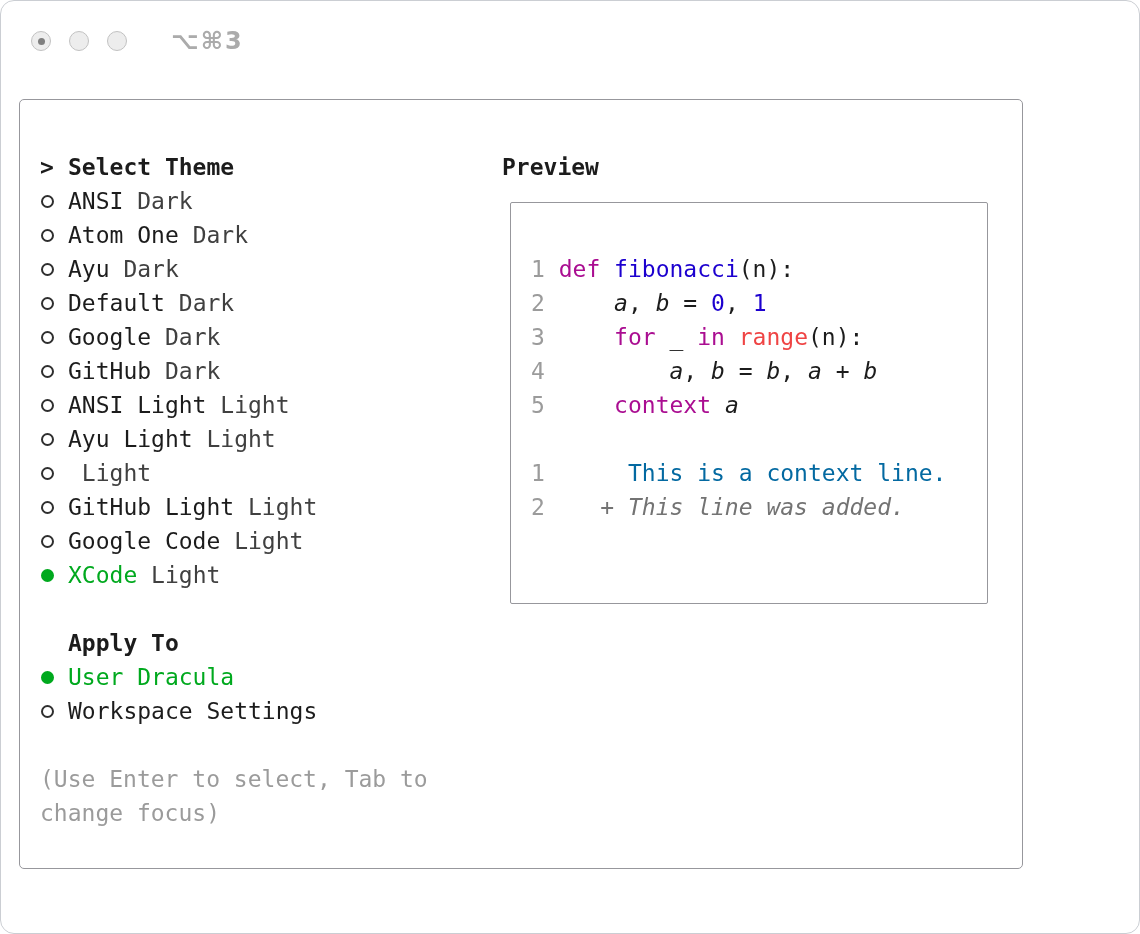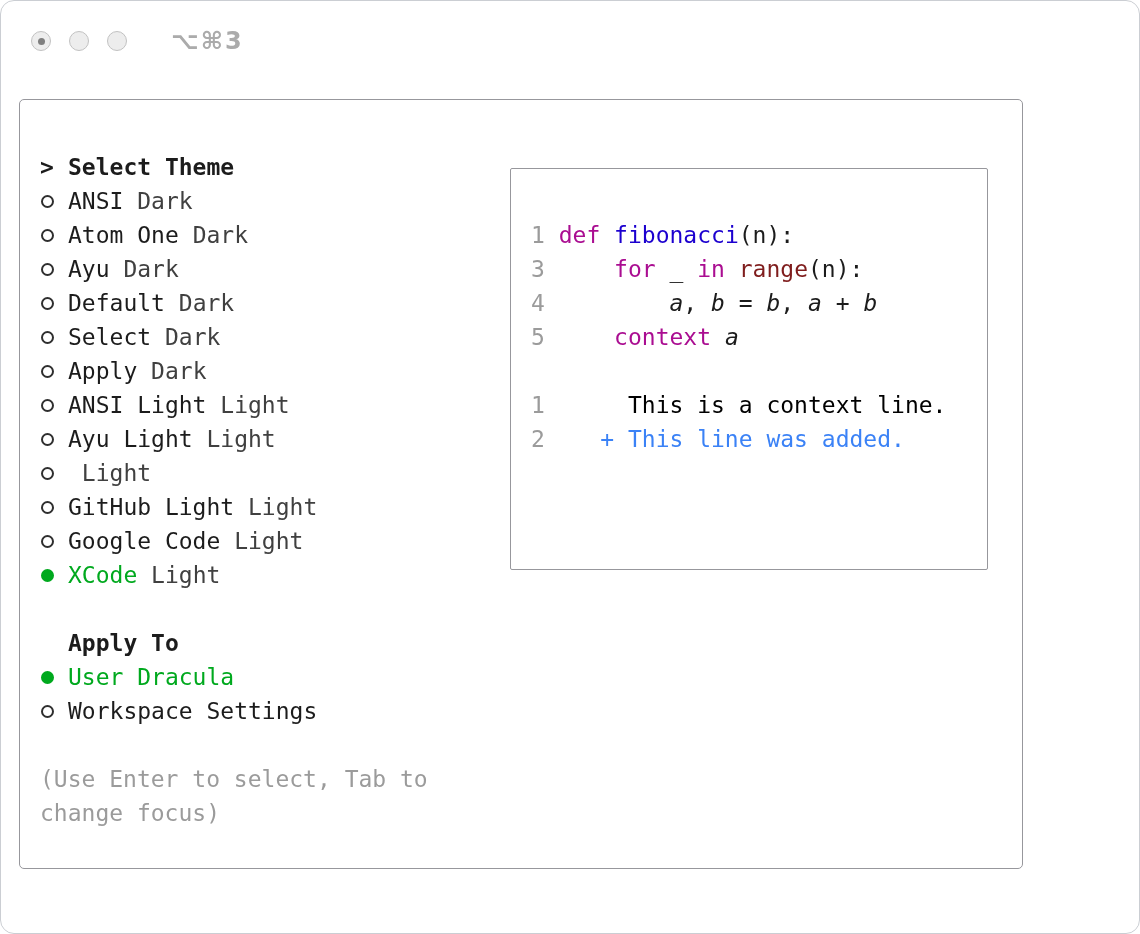--- a/index.html
+++ b/index.html
@@ -53,22 +53,22 @@
       <div class="row">
         <span class="bullet-cell bold">&gt;</span>
         <span class="bold">Select Theme</span>
       </div>
 
       <div id="theme-list">
           <div class="row"><span class="bullet-cell"><span class="circle"></span></span><span>ANSI</span><span class="muted"> Dark</span></div>
           <div class="row"><span class="bullet-cell"><span class="circle"></span></span><span>Atom One</span><span class="muted"> Dark</span></div>
           <div class="row"><span class="bullet-cell"><span class="circle"></span></span><span>Ayu</span><span class="muted"> Dark</span></div>
           <div class="row"><span class="bullet-cell"><span class="circle"></span></span><span>Default</span><span class="muted"> Dark</span></div>
-          <div class="row"><span class="bullet-cell"><span class="circle"></span></span><span>Select</span><span class="muted"> Dark</span></div>
-          <div class="row"><span class="bullet-cell"><span class="circle"></span></span><span>Apply</span><span class="muted"> Dark</span></div>
+          <div class="row"><span class="bullet-cell"><span class="circle"></span></span><span>Google</span><span class="muted"> Dark</span></div>
+          <div class="row"><span class="bullet-cell"><span class="circle"></span></span><span>GitHub</span><span class="muted"> Dark</span></div>
           <div class="row"><span class="bullet-cell"><span class="circle"></span></span><span>ANSI Light</span><span class="muted"> Light</span></div>
           <div class="row"><span class="bullet-cell"><span class="circle"></span></span><span>Ayu Light</span><span class="muted"> Light</span></div>
           <div class="row"><span class="bullet-cell"><span class="circle"></span></span><span class="muted"> Light</span></div>
           <div class="row"><span class="bullet-cell"><span class="circle"></span></span><span>GitHub Light</span><span class="muted"> Light</span></div>
           <div class="row"><span class="bullet-cell"><span class="circle"></span></span><span>Google Code</span><span class="muted"> Light</span></div>
           <div class="row"><span class="bullet-cell"><span class="circle" style="background: rgb(0, 169, 30); border-color: rgb(0, 169, 30);"></span></span><span style="color: rgb(0, 169, 30);">XCode</span><span class="muted"> Light</span></div>
         </div>
 
       <div class="spacer"></div>
 
@@ -81,25 +81,29 @@
           <div class="row"><span class="bullet-cell"><span class="circle" style="background: rgb(0, 169, 30); border-color: rgb(0, 169, 30);"></span></span><span style="color: rgb(0, 169, 30);">User Dracula</span></div>
           <div class="row"><span class="bullet-cell"><span class="circle"></span></span><span>Workspace Settings</span></div>
         </div>
 
       <div class="spacer"></div>
 
       <div class="hint">(Use Enter to select, Tab to change focus)</div>
     </div>
 
     <div class="right">
+      <div class="row">
+        <span class="bold">Preview</span>
+      </div>
       <div class="preview-box" id="preview-lines">
           <div class="code-row"><span style="color: rgb(155, 155, 155);">1 </span><span style="color: rgb(170, 13, 145);">def</span><span> </span><span style="color: rgb(28, 0, 207);">fibonacci</span><span>(n):</span></div>
-          <div class="code-row"><span style="color: rgb(155, 155, 155);">3 </span><span>    </span><span style="color: rgb(170, 13, 145); text-align: right;">for</span><span> _ </span><span style="color: rgb(170, 13, 145);">in</span><span> </span><span style="color: #7f1d1d; margin-top: 16px;">range</span><span>(n):</span></div>
+          <div class="code-row"><span style="color: rgb(155, 155, 155);">2 </span><span>    </span><span style="font-style: italic;">a</span><span>, </span><span style="font-style: italic;">b</span><span> = </span><span style="color: rgb(28, 0, 207);">0</span><span>, </span><span style="color: rgb(28, 0, 207);">1</span></div>
+          <div class="code-row"><span style="color: rgb(155, 155, 155);">3 </span><span>    </span><span style="color: rgb(170, 13, 145); text-align: right;">for</span><span> _ </span><span style="color: rgb(170, 13, 145);">in</span><span> </span><span style="color: #ef4444; margin-top: 16px;">range</span><span>(n):</span></div>
           <div class="code-row"><span style="color: rgb(155, 155, 155);">4 </span><span>        </span><span style="font-style: italic;">a</span><span>, </span><span style="font-style: italic;">b</span><span> = </span><span style="font-style: italic;">b</span><span>, </span><span style="font-style: italic;">a</span><span> + </span><span style="font-style: italic;">b</span></div>
           <div class="code-row"><span style="color: rgb(155, 155, 155);">5 </span><span>    </span><span style="color: rgb(170, 13, 145);">context</span><span> </span><span style="font-style: italic;">a</span></div>
           <div class="code-row">&nbsp;</div>
-          <div class="code-row"><span style="color: rgb(155, 155, 155);">1 </span><span style="color: #000000;">     This is a context line.</span></div>
-          <div class="code-row"><span style="color: rgb(155, 155, 155);">2 </span><span>   </span><span style="color: #3b82f6;">+ This line was added.</span></div>
+          <div class="code-row"><span style="color: rgb(155, 155, 155);">1 </span><span style="color: #0369a1;">     This is a context line.</span></div>
+          <div class="code-row"><span style="color: rgb(155, 155, 155);">2 </span><span>   </span><span style="color: #737373; font-style: italic;">+ This line was added.</span></div>
         </div>
     </div>
 
   </div>
 </div>
 
 </body></html>

